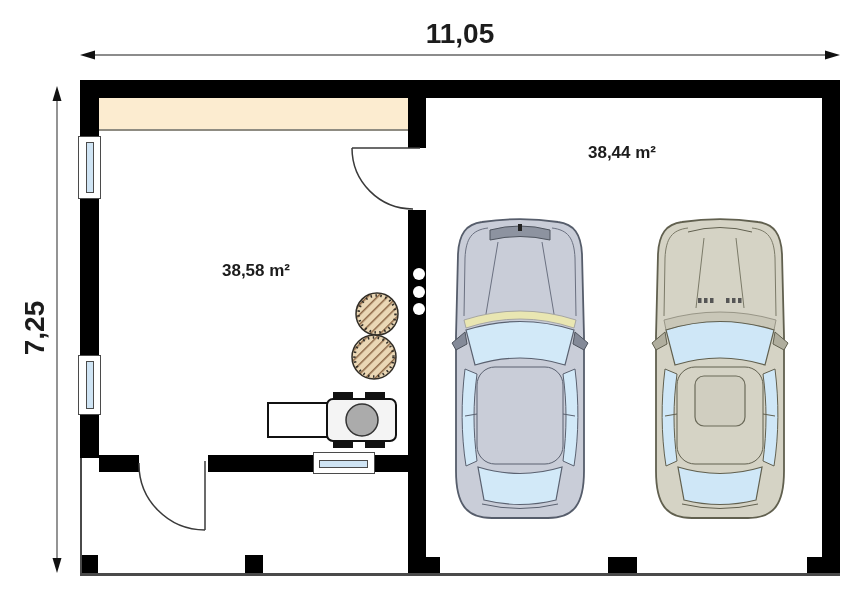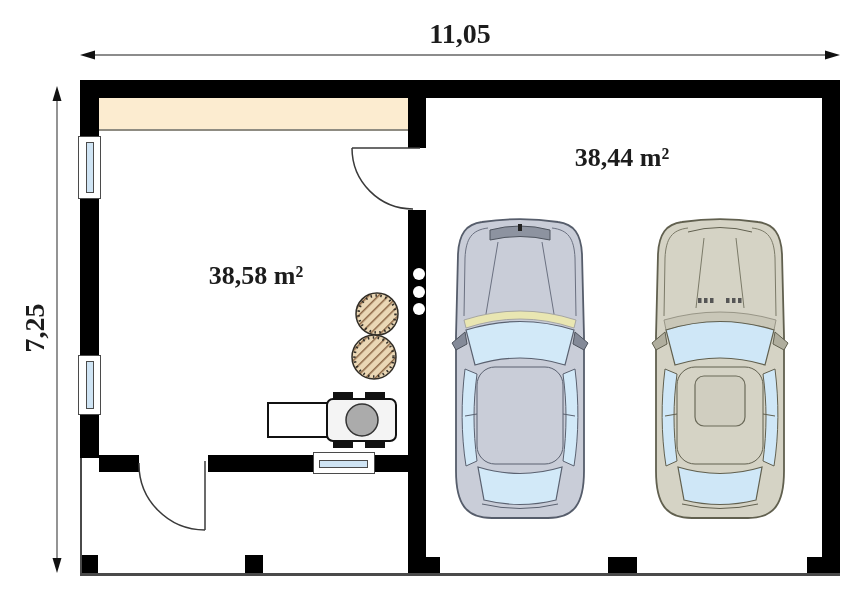--- a/index.html
+++ b/index.html
@@ -1,27 +1,27 @@
 <!DOCTYPE html>
 <html><head>
 <meta charset="utf-8">
 <style>
   html,body{margin:0;padding:0;background:#ffffff;}
   .plan{position:relative;width:861px;height:600px;background:#ffffff;overflow:hidden;
-        font-family:Liberation Serif, serif;color:#1c1c1c;}
+        font-family:Liberation Sans, sans-serif;color:#1c1c1c;}
   .wall{position:absolute;background:#000000;}
   .thinline{position:absolute;background:#4a4a4a;}
   .wardrobe{position:absolute;left:99px;top:98px;width:309px;height:31px;
             background:#fcecd0;border-bottom:2px solid #8f8c82;}
   .window-frame{position:absolute;background:#ffffff;border:1.5px solid #4b4b4b;box-sizing:border-box;}
   .glass{position:absolute;background:#cfe4f4;border:1px solid #4b4b4b;box-sizing:border-box;}
   .wall-dot{position:absolute;width:12px;height:12px;border-radius:50%;background:#ffffff;}
   .label{position:absolute;font-weight:bold;text-align:center;letter-spacing:0;}
   .dim-label{font-size:28px;}
-  .area-label{font-size:26px;}
+  .area-label{font-size:17px;}
   .rot{transform:rotate(-90deg);}
   svg{position:absolute;left:0;top:0;}
 </style>
 </head>
 <body>
 
 <div class="plan">
 
   <div class="wardrobe"></div>
 

